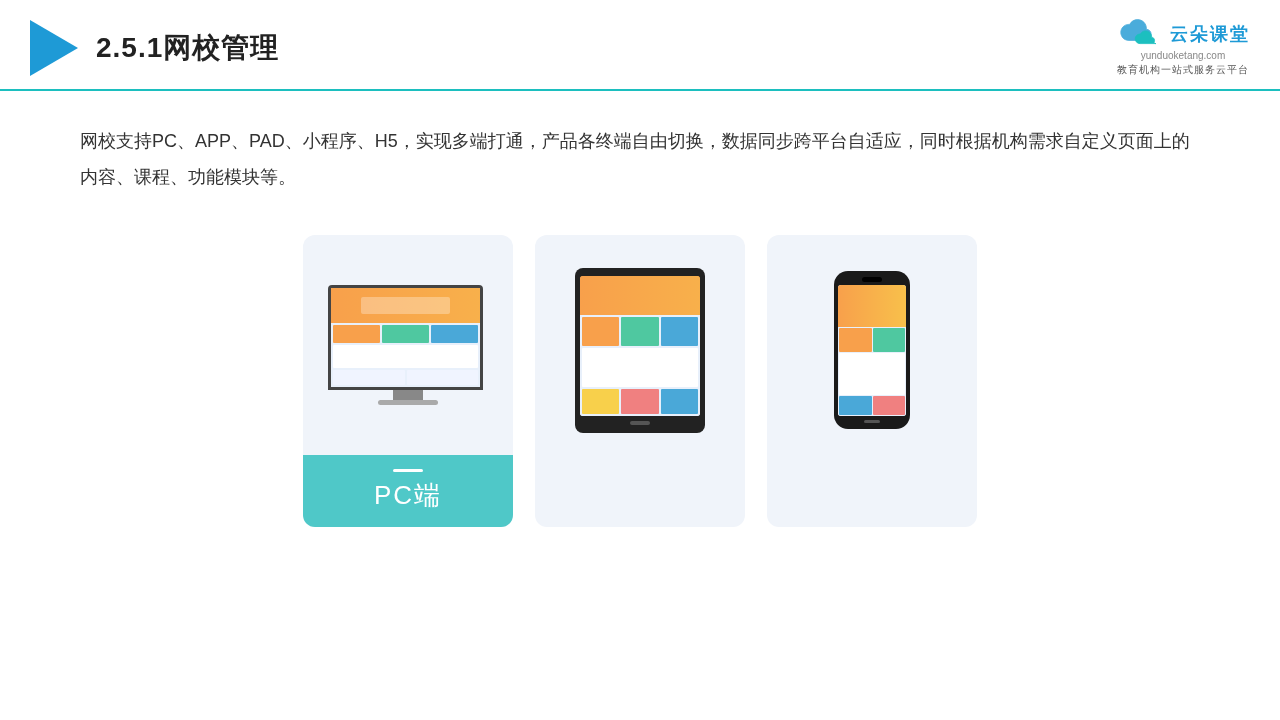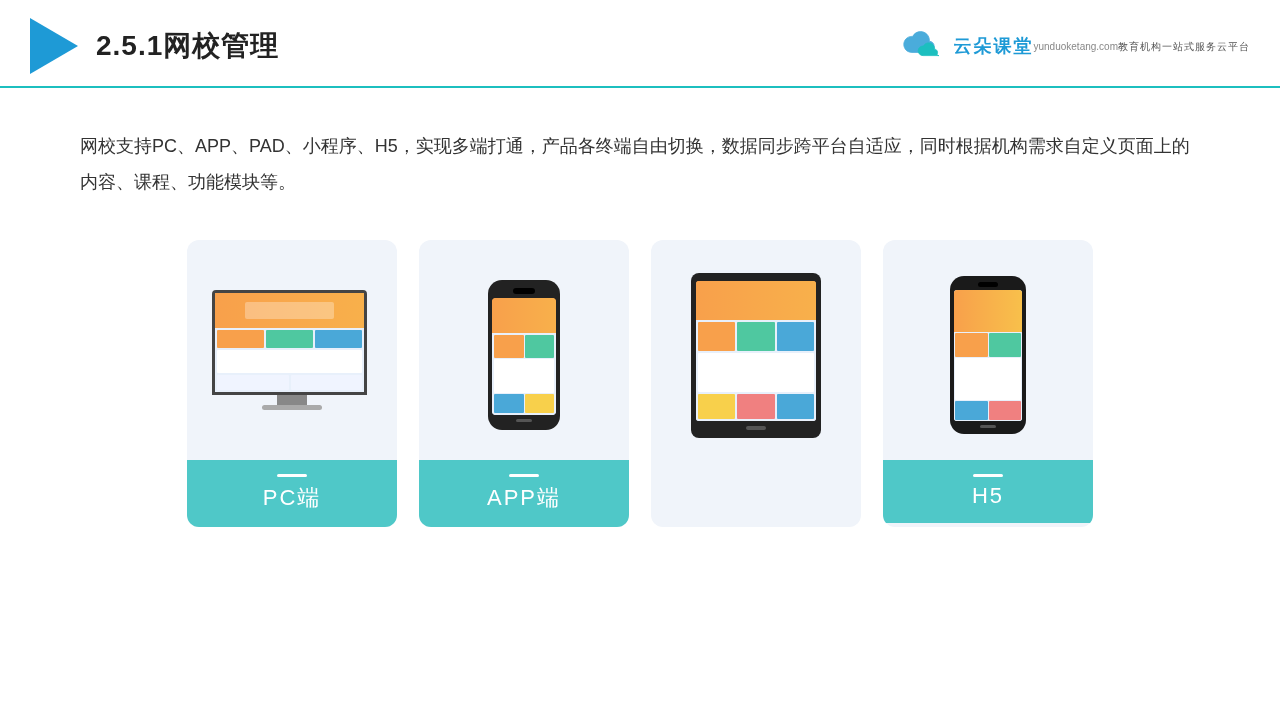--- a/index.html
+++ b/index.html
@@ -32,21 +32,21 @@
       border-left: 48px solid #1E9AD6;
     }
     .page-title {
       font-size: 28px;
       font-weight: bold;
       color: #222;
       letter-spacing: 1px;
     }
     .header-right {
       display: flex;
-      flex-direction: row;
+      flex-direction: column;
       align-items: center;
     }
     .cloud-logo {
       display: flex;
       align-items: center;
       gap: 6px;
     }
     .cloud-icon {
       width: 48px;
       height: 32px;
@@ -65,21 +65,21 @@
       margin-top: 2px;
     }
     .logo-domain {
       font-size: 10px;
       color: #888;
       text-align: center;
     }
 
     
     .description {
-      padding: 40px 80px 20px 80px;
+      padding: 32px 80px 20px 80px;
       font-size: 18px;
       color: #333;
       line-height: 2;
     }
 
     
     .cards-container {
       display: flex;
       justify-content: center;
       gap: 22px;
@@ -223,21 +223,21 @@
       border-radius: 2px;
       margin-top: 5px;
     }
 
     
     .card-label {
       width: 100%;
       background: #4FC8C8;
       color: #fff;
       text-align: center;
-      font-size: 22px;
+      font-size: 26px;
       font-weight: 500;
       padding: 14px 0;
       letter-spacing: 2px;
     }
 
     
     .card-label-bar {
       width: 30px;
       height: 3px;
       background: #fff;
@@ -376,46 +376,20 @@
         <div class="pc-stand"></div>
         <div class="pc-base"></div>
       </div>
     </div>
     <div class="card-label">
       <div class="card-label-bar"></div>
       <span>PC端</span>
     </div>
   </div>
 
-  <div class="card">
-    <div class="card-image-area">
-      <div class="phone-mockup">
-        <div class="phone-notch"></div>
-        <div class="phone-screen">
-          <div class="phone-screen-top"></div>
-          <div style="flex:1;background:#e8f0fb;padding:2px;display:flex;flex-direction:column;gap:1px;">
-            <div style="display:flex;gap:1px;height:30%;">
-              <div style="flex:1;background:#f8a04b;border-radius:1px;"></div>
-              <div style="flex:1;background:#4FC8A0;border-radius:1px;"></div>
-            </div>
-            <div style="flex:1;background:#fff;border-radius:1px;"></div>
-            <div style="display:flex;gap:1px;height:25%;">
-              <div style="flex:1;background:#4aa8d8;border-radius:1px;"></div>
-              <div style="flex:1;background:#f8d04b;border-radius:1px;"></div>
-            </div>
-          </div>
-        </div>
-        <div class="phone-home"></div>
-      </div>
-    </div>
-    <div class="card-label">
-      <div class="card-label-bar"></div>
-      <span>APP端</span>
-    </div>
-  </div>
 
   <div class="card">
     <div class="card-image-area">
       <div class="tablet-mockup">
         <div class="tablet-screen">
           <div class="tablet-screen-top"></div>
           <div style="flex:1;background:#e8f0fb;padding:2px;display:flex;flex-direction:column;gap:2px;">
             <div style="display:flex;gap:2px;height:30%;">
               <div style="flex:1;background:#f8a04b;border-radius:1px;"></div>
               <div style="flex:1;background:#4FC8A0;border-radius:1px;"></div>
@@ -449,19 +423,15 @@
             <div style="flex:1;background:#fff;border-radius:1px;"></div>
             <div style="display:flex;gap:1px;height:22%;">
               <div style="flex:1;background:#4aa8d8;border-radius:1px;"></div>
               <div style="flex:1;background:#f08080;border-radius:1px;"></div>
             </div>
           </div>
         </div>
         <div class="h5-phone-home"></div>
       </div>
     </div>
-    <div class="card-label">
-      <div class="card-label-bar"></div>
-      <span>H5</span>
-    </div>
   </div>
 
 </div>
 
 </body></html>

